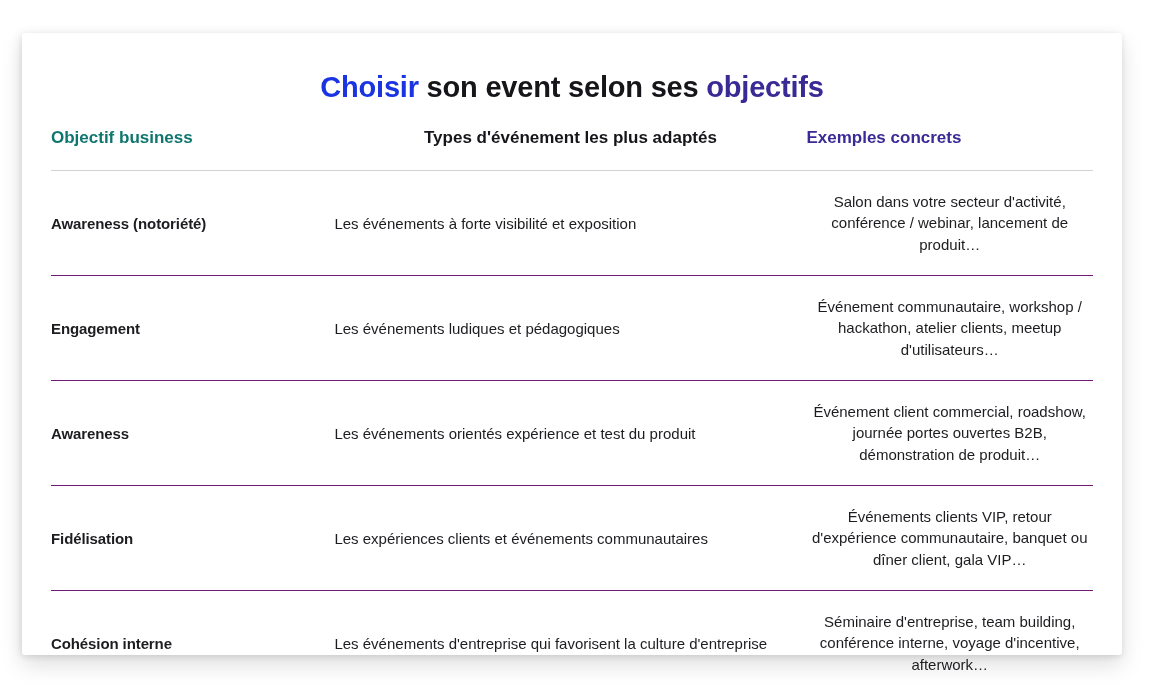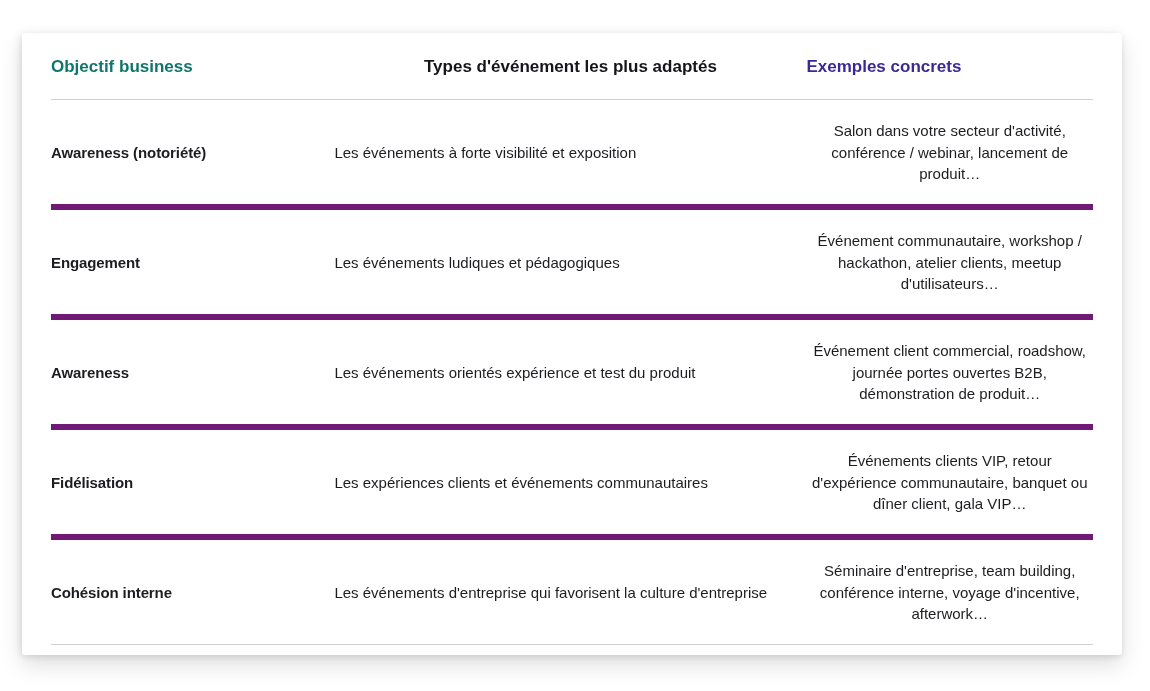--- a/index.html
+++ b/index.html
@@ -90,21 +90,21 @@
   th.h-types {
     color: #15151a;
     text-align: center;
   }
   th.h-exemples {
     color: #3a2a96;
     text-align: left;
   }
 
   .table tbody td {
-    border-bottom: 6px solid #701a75;
+    border-bottom: 1px solid #701a75;
     vertical-align: middle;
     font-size: 15px;
     color: #1d1d21;
     height: 88px;
     padding: 8px 0;
   }
   td.cell-objectif {
     font-weight: 700;
     text-align: left;
     padding-left: 27px;
@@ -128,20 +128,23 @@
     border-bottom: 1px solid #d2d2d6;
   }
 </style>
 </head>
 <body>
 
 <div class="stage">
   <div class="card">
     <div class="card-inner">
 
+      <h1 class="title">
+        <span class="accent-blue">Choisir</span><span class="plain"> son event selon ses </span><span class="accent-purple">objectifs</span>
+      </h1>
 
       <table class="table">
         <colgroup>
           <col class="c1">
           <col class="c2">
           <col class="c3">
         </colgroup>
         <thead>
           <tr>
             <th class="h-objectif">Objectif business</th>

